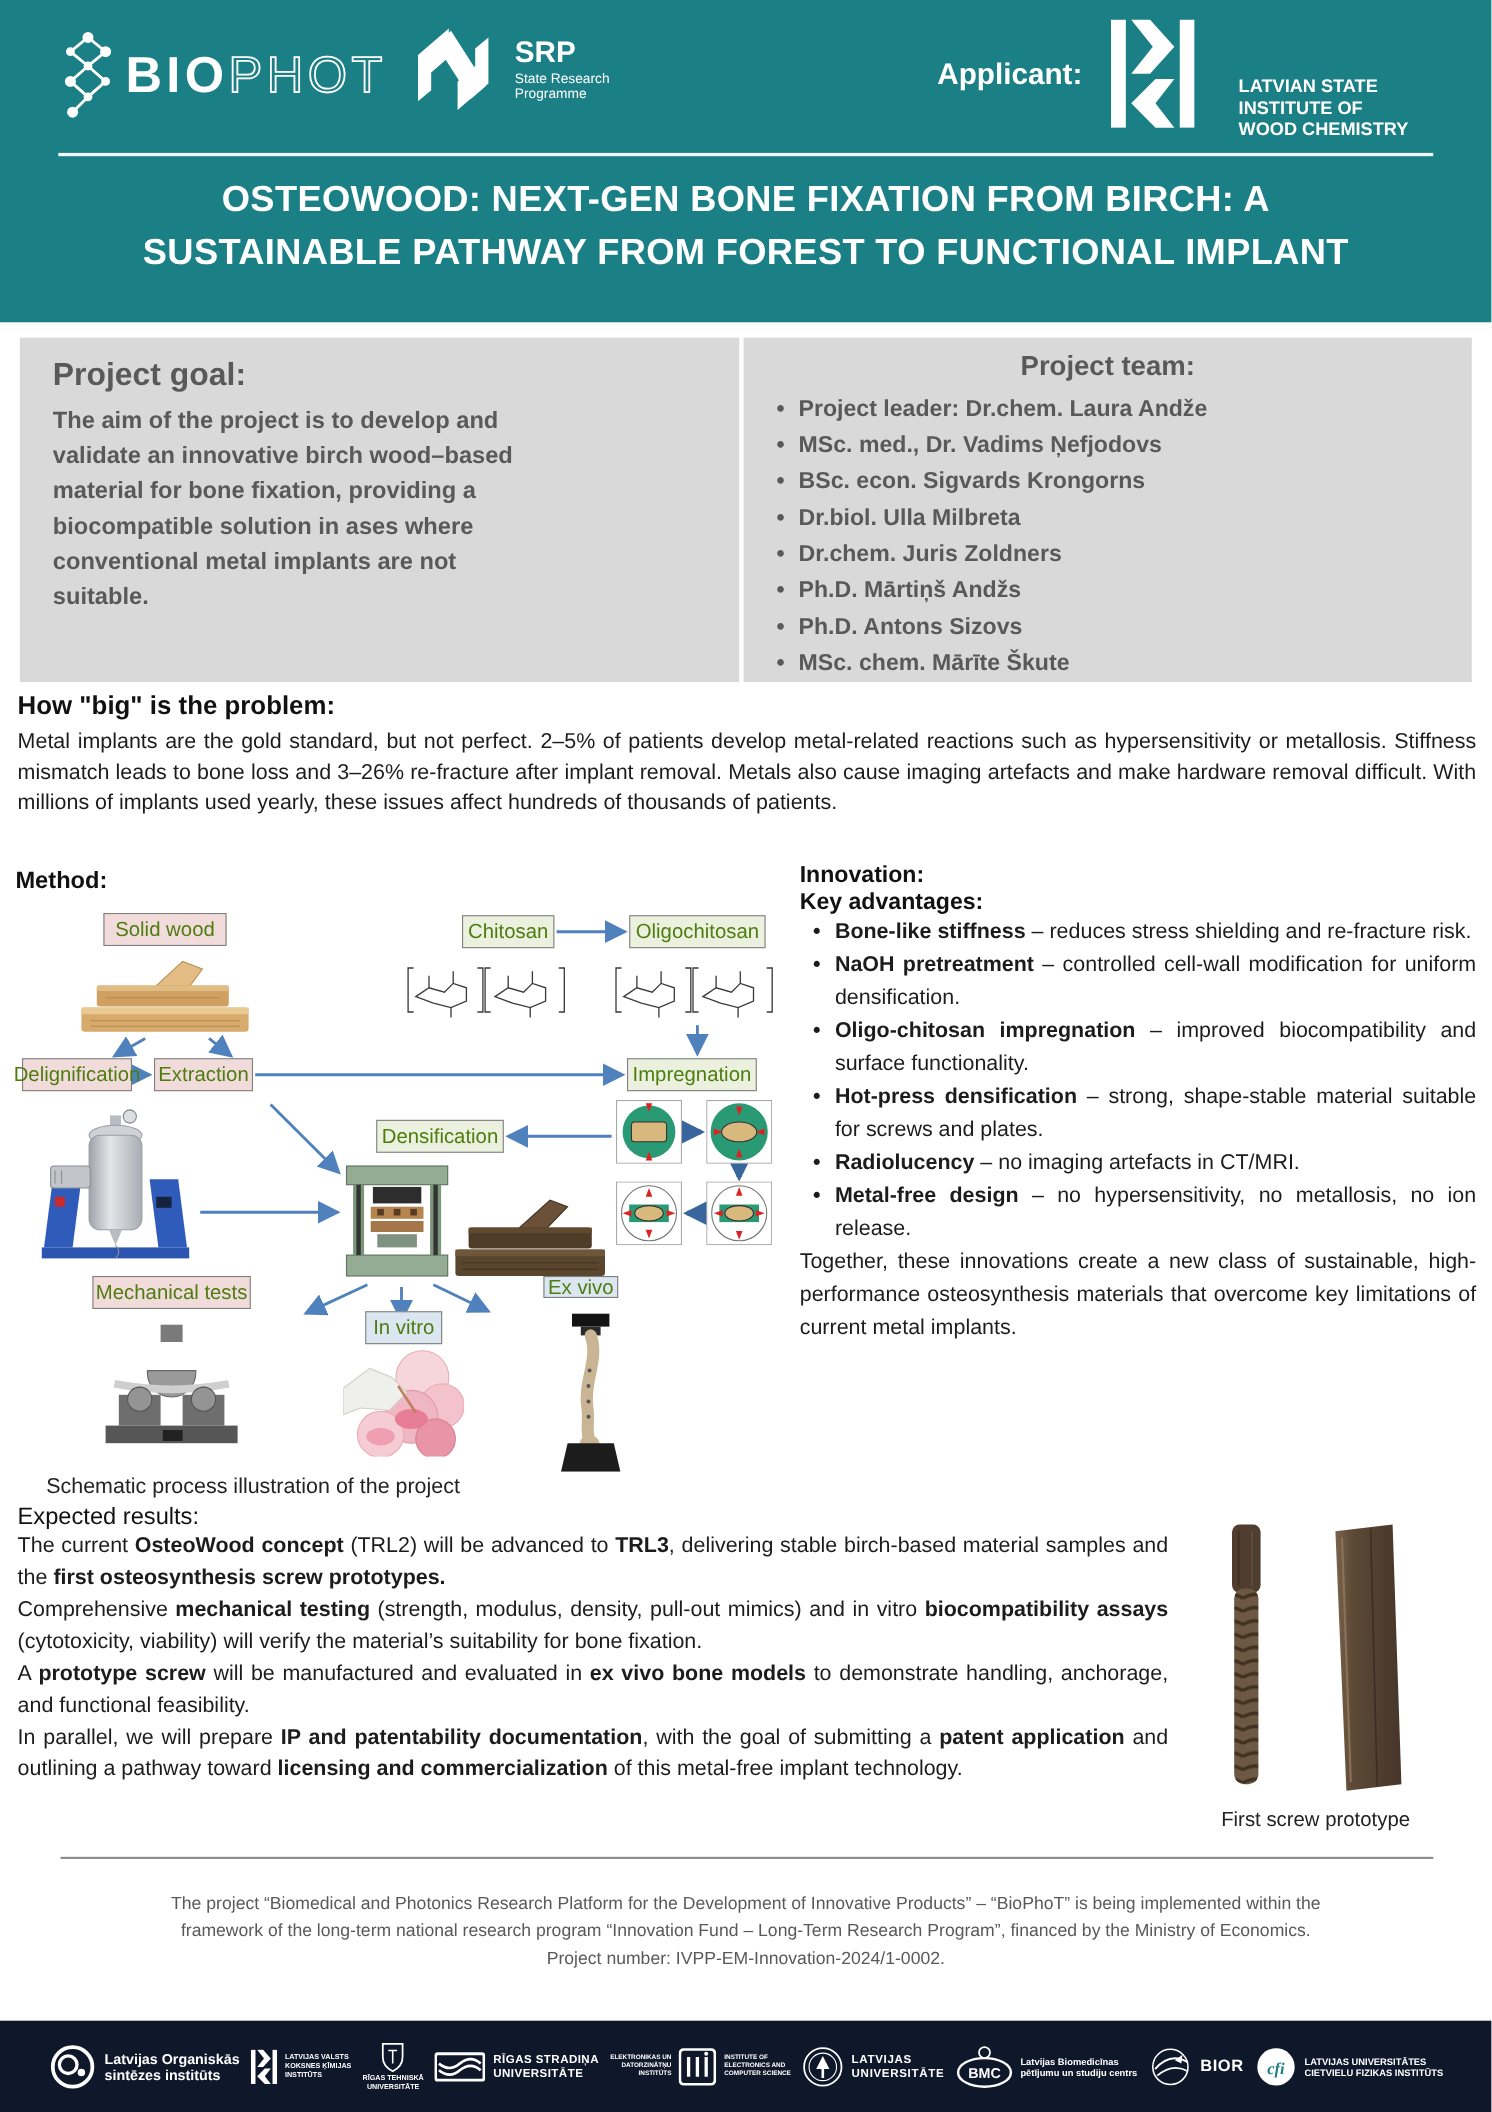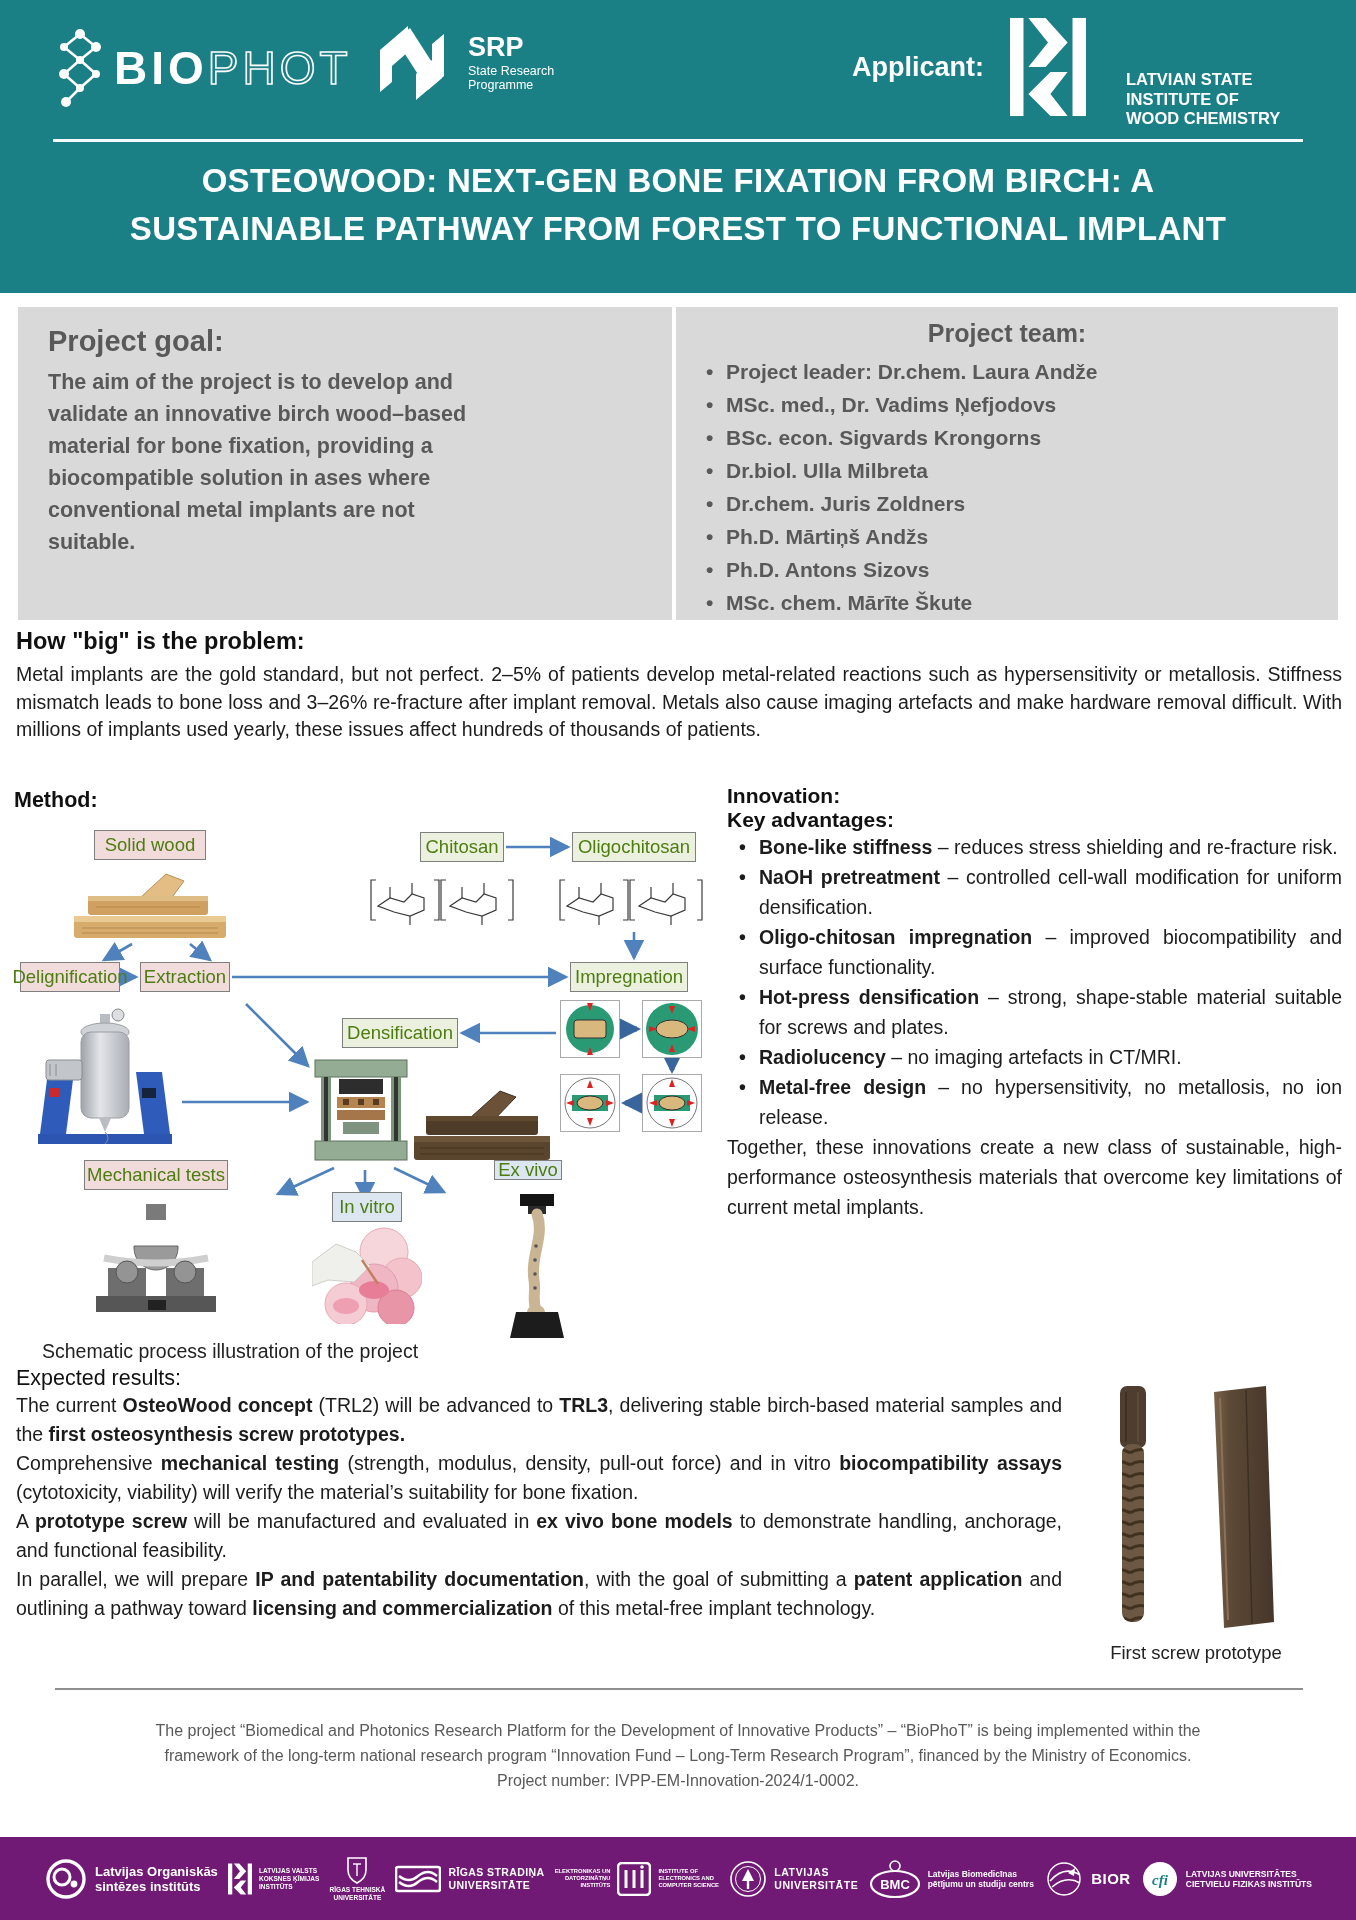--- a/index.html
+++ b/index.html
@@ -69,21 +69,21 @@
   .screwfig{position:absolute;left:1086px;top:1384px;width:220px;margin:0;}
   .screwfig figcaption{text-align:center;font-size:18.5px;color:#222;margin-top:6px;}
 
   .rule{position:absolute;left:55px;top:1688px;width:1248px;height:2px;background:#8f8f8f;}
 
   
   .credit{position:absolute;left:0;top:1718px;width:1356px;text-align:center;
     color:#595959;font-size:16px;line-height:25px;}
 
   
-  .bottombar{position:absolute;left:0;top:1837px;width:1356px;height:83px;background:#701a75;
+  .bottombar{position:absolute;left:0;top:1837px;width:1356px;height:83px;background:#0f172a;
     display:flex;align-items:center;justify-content:space-between;box-sizing:border-box;padding:0 44px;}
   .partner{display:flex;align-items:center;gap:7px;color:#fff;}
   .partner .pname{white-space:pre-line;}
   .p-losi .pname{font-size:13px;font-weight:700;line-height:15px;}
   .p-kki .pname{font-size:6.5px;font-weight:700;line-height:8px;}
   .p-rtu{flex-direction:column;gap:2px;}
   .p-rtu .pname{font-size:6.5px;font-weight:700;line-height:7.5px;text-align:center;}
   .p-rsu .pname{font-size:10.5px;font-weight:600;line-height:12.5px;letter-spacing:.4px;}
   .p-edi .pname{font-size:5.8px;font-weight:700;line-height:7px;text-align:right;}
   .p-edi .pname2{font-size:5.8px;font-weight:700;line-height:7px;white-space:pre-line;}
@@ -413,21 +413,21 @@
       <li><b>Hot-press densification</b><span> – strong, shape-stable material suitable for screws and plates.</span></li>
       <li><b>Radiolucency</b><span> – no imaging artefacts in CT/MRI.</span></li>
       <li><b>Metal-free design</b><span> – no hypersensitivity, no metallosis, no ion release.</span></li>
     </ul>
     <p>Together, these innovations create a new class of sustainable, high-performance osteosynthesis materials that overcome key limitations of current metal implants.</p>
   </section>
 
   <section class="expected">
     <h3>Expected results:</h3>
     <p><span>The current </span><b>OsteoWood concept</b><span> (TRL2) will be advanced to </span><b>TRL3</b><span>, delivering stable birch-based material samples and the </span><b>first osteosynthesis screw prototypes.</b></p>
-    <p><span>Comprehensive </span><b>mechanical testing</b><span> (strength, modulus, density, pull-out force) and in vitro </span><b>biocompatibility assays</b><span> (cytotoxicity, viability) will verify the material’s suitability for bone fixation.</span></p>
+    <p><span>Comprehensive </span><b>mechanical testing</b><span> (strength, modulus, density, pull-out mimics) and in vitro </span><b>biocompatibility assays</b><span> (cytotoxicity, viability) will verify the material’s suitability for bone fixation.</span></p>
     <p><span>A </span><b>prototype screw</b><span> will be manufactured and evaluated in </span><b>ex vivo bone models</b><span> to demonstrate handling, anchorage, and functional feasibility.</span></p>
     <p><span>In parallel, we will prepare </span><b>IP and patentability documentation</b><span>, with the goal of submitting a </span><b>patent application</b><span> and outlining a pathway toward </span><b>licensing and commercialization</b><span> of this metal-free implant technology.</span></p>
   </section>
 
   <figure class="screwfig">
     <svg width="220" height="248" viewBox="0 0 220 248">
       <defs>
         <pattern id="thr" width="22" height="12" patternUnits="userSpaceOnUse">
           <rect width="22" height="12" fill="#6d5844"></rect>
           <path d="M0,9 Q11,2 22,9" stroke="#41321f" stroke-width="3.2" fill="none"></path>

